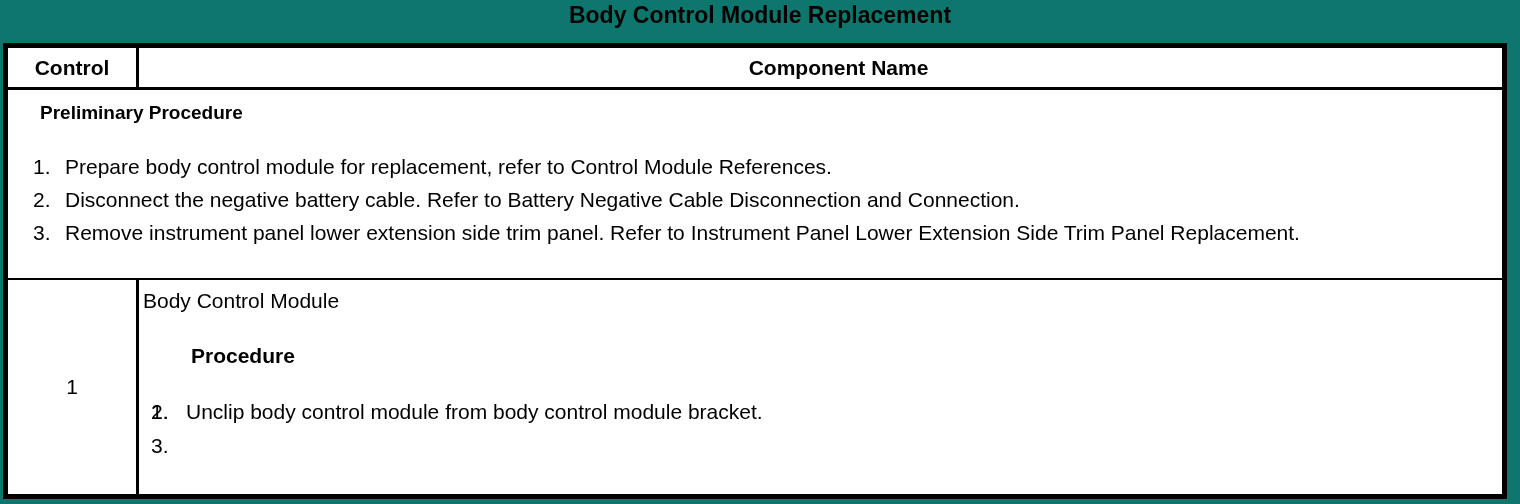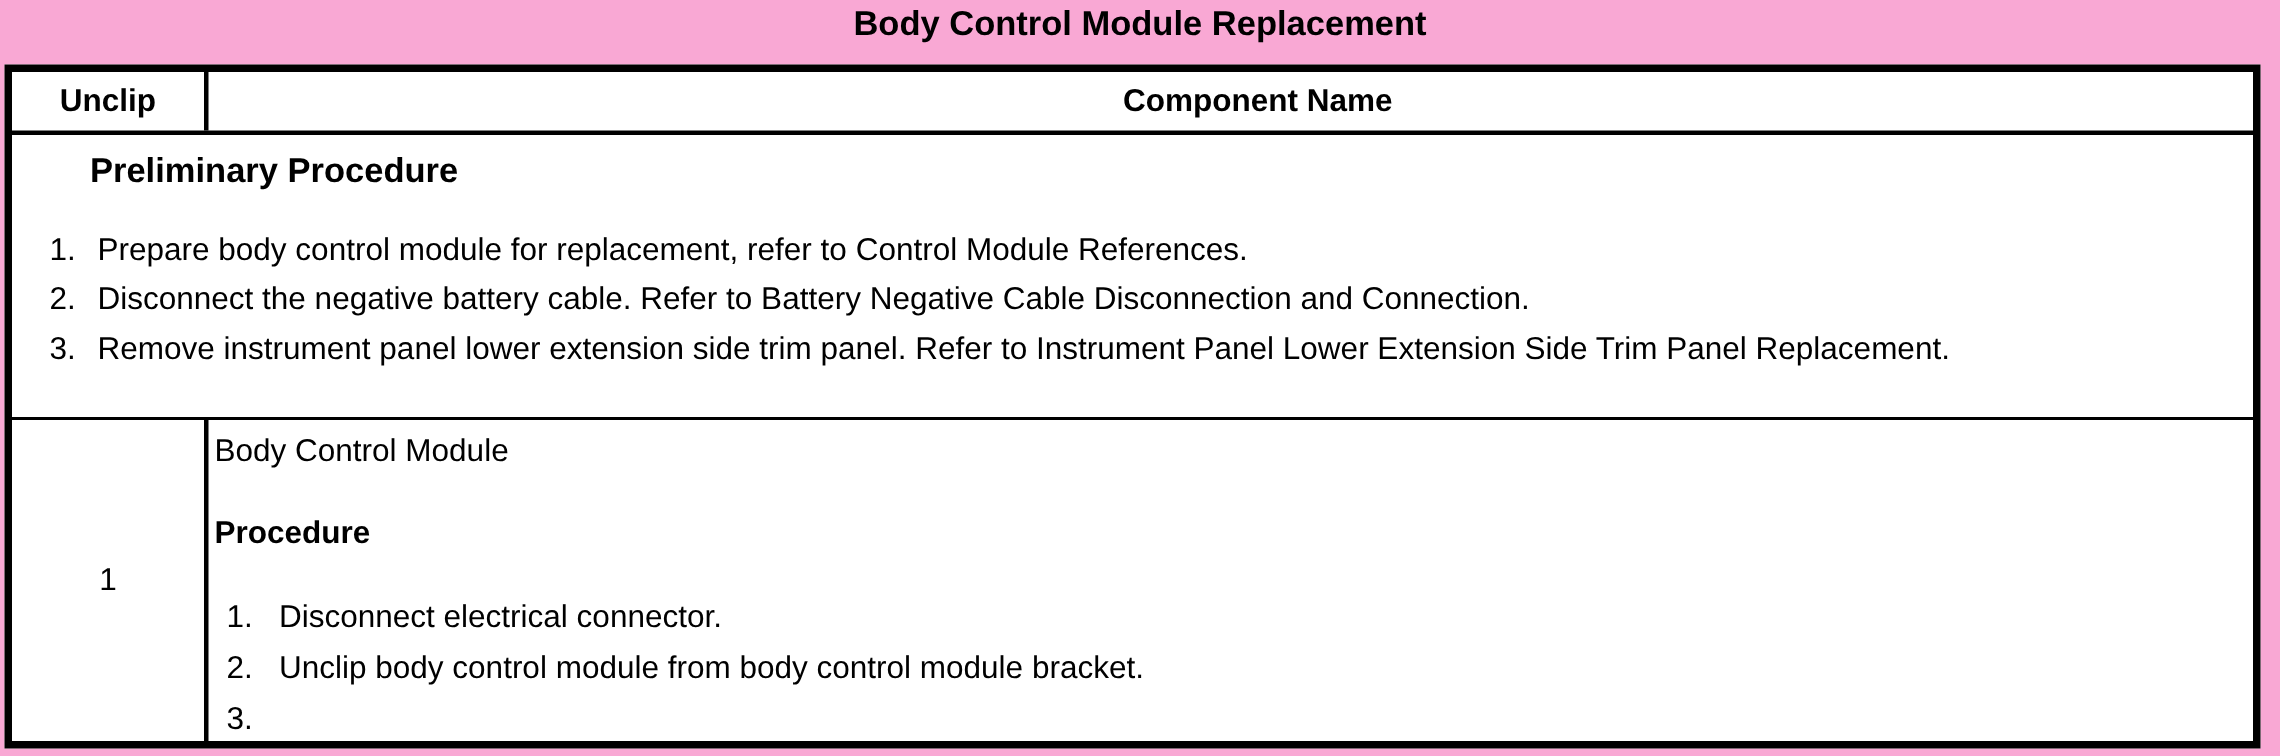--- a/index.html
+++ b/index.html
@@ -3,21 +3,21 @@
 <meta charset="utf-8">
 <style>
   * { margin: 0; padding: 0; box-sizing: border-box; }
   html, body {
     width: 1520px; height: 504px;
     background: #ffffff;
     color: #000000;
     font-family: "Liberation Sans", sans-serif;
     overflow: hidden;
   }
-  .page { position: relative; width: 1520px; height: 504px; background: #f9a8d4; }
+  .page { position: relative; width: 1520px; height: 504px; background: #0f766e; }
 
   .doc-title {
     position: absolute; top: 2px; left: 0; width: 100%;
     text-align: center;
     font-size: 23px; font-weight: bold;
     line-height: 26px;
   }
 
   .doc-table {
     position: absolute; left: 3px; top: 43px;
@@ -37,22 +37,22 @@
   .comp-col { flex: 1; margin-left: 36px; }
 
   
   .prelim-row {
     height: 190px; flex: none;
     border-bottom: 2px solid #000000;
     padding-top: 9px;
     overflow: hidden;
   }
   .prelim-heading {
-    margin-left: 52px;
-    font-size: 23px; font-weight: bold; line-height: 28px;
+    margin-left: 32px;
+    font-size: 19px; font-weight: bold; line-height: 28px;
   }
   .prelim-list { margin-top: 26px; }
   .prelim-list .li {
     position: relative;
     padding-left: 57px;
     max-width: 1300px;
     font-size: 21px; line-height: 28px;
     margin-bottom: 5px;
   }
   .prelim-list .num { position: absolute; left: 25px; top: 0; }
@@ -61,21 +61,21 @@
   .body-row { flex: 1; display: flex; overflow: hidden; }
   .callout-cell {
     width: 131px; flex: none;
     border-right: 3px solid #000000;
     display: flex; align-items: center; justify-content: center;
     font-size: 21px;
   }
   .comp-cell { flex: 1; padding: 7px 8px 12px 4px; font-size: 21px; overflow: hidden; }
   .comp-name { line-height: 28px; }
   .proc-heading {
-    margin-top: 27px;
+    margin-left: 48px; margin-top: 27px;
     font-weight: bold; line-height: 28px;
   }
   .proc-list { margin-top: 27px; }
   .proc-list .li {
     position: relative;
     padding-left: 43px;
     font-size: 21px; line-height: 29px;
     margin-bottom: 5px;
   }
   .proc-list .num { position: absolute; left: 8px; top: 0; }
@@ -83,21 +83,21 @@
 </head>
 <body>
 
 <div class="page">
 
   <div class="doc-title">Body Control Module Replacement</div>
 
   <div class="doc-table">
 
     <div class="thead">
-      <div class="th callout-col">Unclip</div>
+      <div class="th callout-col">Control</div>
       <div class="th comp-col">Component Name</div>
     </div>
 
     <div class="prelim-row">
       <div class="prelim-heading">Preliminary Procedure</div>
       <div class="prelim-list">
         <div class="li">
           <span class="num">1.</span>
           <span class="txt">Prepare body control module for replacement, refer to Control Module References.</span>
         </div>
@@ -115,21 +115,20 @@
     <div class="body-row">
       <div class="callout-cell">
         <span>1</span>
       </div>
       <div class="comp-cell">
         <div class="comp-name">Body Control Module</div>
         <div class="proc-heading">Procedure</div>
         <div class="proc-list">
           <div class="li">
             <span class="num">1.</span>
-            <span class="txt">Disconnect electrical connector.</span>
           </div>
           <div class="li">
             <span class="num">2.</span>
             <span class="txt">Unclip body control module from body control module bracket.</span>
           </div>
           <div class="li">
             <span class="num">3.</span>
           </div>
         </div>
       </div>

